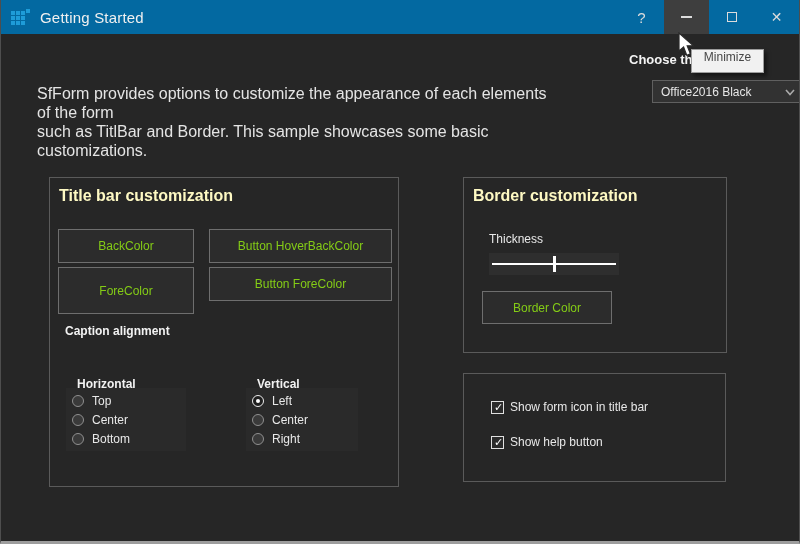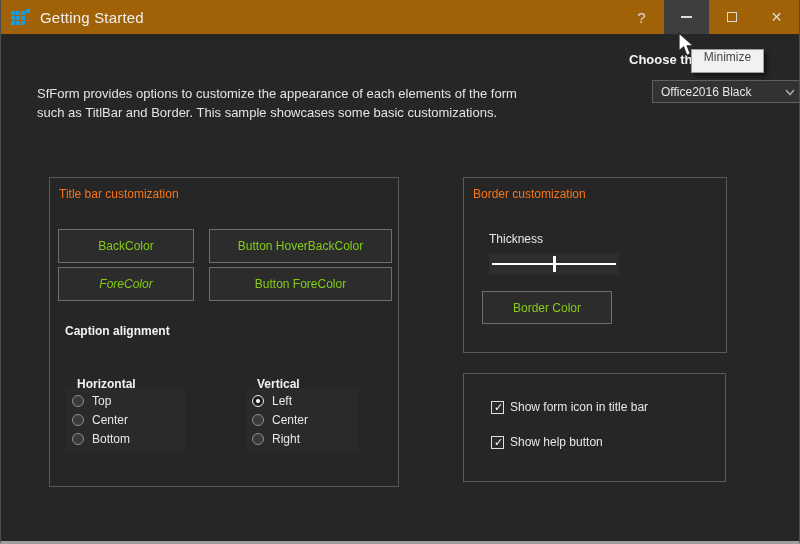--- a/index.html
+++ b/index.html
@@ -9,21 +9,21 @@
   .window {
     position:relative; width:800px; height:544px;
     background:#262626; overflow:hidden;
     border-left:1px solid #4e4e4e; border-right:1px solid #4e4e4e;
     border-bottom:3px solid #9d9d9d;
   }
 
   
   .titlebar {
     position:absolute; left:0; top:0; width:100%; height:34px;
-    background:#a16207; display:flex; align-items:center;
+    background:#0369a1; display:flex; align-items:center;
   }
   .app-icon { position:relative; width:20px; height:17px; margin-left:10px; }
   .app-icon .grid { position:absolute; left:0; top:2px; display:grid;
     grid-template-columns:repeat(3,4px); grid-template-rows:repeat(3,4px); gap:1px; }
   .app-icon .grid i { background:#1e9cd8; }
   .app-icon .dot { position:absolute; right:1px; top:0; width:4px; height:4px; background:#1e9cd8; }
   .window-title { color:#f0f0f0; font-size:15px; margin-left:9px; letter-spacing:.2px; }
 
   .titlebar-controls { position:absolute; right:0; top:0; height:34px; display:flex; }
   .tb-btn { width:45px; height:34px; display:flex; align-items:center; justify-content:center;
@@ -46,38 +46,38 @@
   .theme-label { position:absolute; left:628px; top:52px; font-size:13px; font-weight:bold; color:#f5f5f5; z-index:10; }
   .combo {
     position:absolute; left:623px; top:80px; width:152px; height:23px;
     background:#323232; border:1px solid #606060; color:#e6e6e6; font-size:12px;
     display:flex; align-items:center; padding-left:8px;margin-left:28px;
   }
   .combo .chev { position:absolute; right:8px; top:8px; }
 
   .description {
     position:absolute; left:36px; top:84px; width:520px;
-    color:#e4e4e4; font-size:13px; line-height:19px;
+    color:#e4e4e4; font-size:16px; line-height:19px;
   }
 
   
   .groupbox { position:absolute; border:1px solid #5a5a5a; background:#262626; }
-  .group-title { position:absolute; left:9px; top:9px; font-size:12px; font-weight:normal; color:#f97316; }
+  .group-title { position:absolute; left:9px; top:9px; font-size:16px; font-weight:bold; color:#fef9c3; }
 
   .gb-left  { left:48px;  top:177px; width:350px; height:310px; }
   .gb-border{ left:462px; top:177px; width:264px; height:176px; }
   .gb-opts  { left:462px; top:373px; width:263px; height:109px; }
 
   .btn {
     position:absolute; background:#2c2c2c; border:1px solid #6e6e6e; color:#84cc16;
     font-size:12px; display:flex; align-items:center; justify-content:center;
   }
   .btn-backcolor { left:8px;   top:51px; width:136px; height:34px; }
   .btn-hover     { left:159px; top:51px; width:183px; height:34px; }
-  .btn-fore      { left:8px;   top:89px; width:136px; height:34px;font-style:italic; }
+  .btn-fore      { left:8px;   top:89px; width:136px; height:47px; }
   .btn-btnfore   { left:159px; top:89px; width:183px; height:34px; }
 
   .caption-title { position:absolute; left:15px; top:146px; font-size:12px; font-weight:bold; color:#f2f2f2; }
   .col-label { position:absolute; top:199px; font-size:12px; font-weight:bold; color:#f2f2f2;padding-left:12px; }
   .col-label.h { left:15px; } .col-label.v { left:195px; }
 
   .radio-panel { position:absolute; top:210px; background:#2a2a2a; padding:3px 6px; }
   .radio-panel.h { left:16px;  width:120px; }
   .radio-panel.v { left:196px; width:112px; }
   .radio-row { display:flex; align-items:center; height:19px; }

